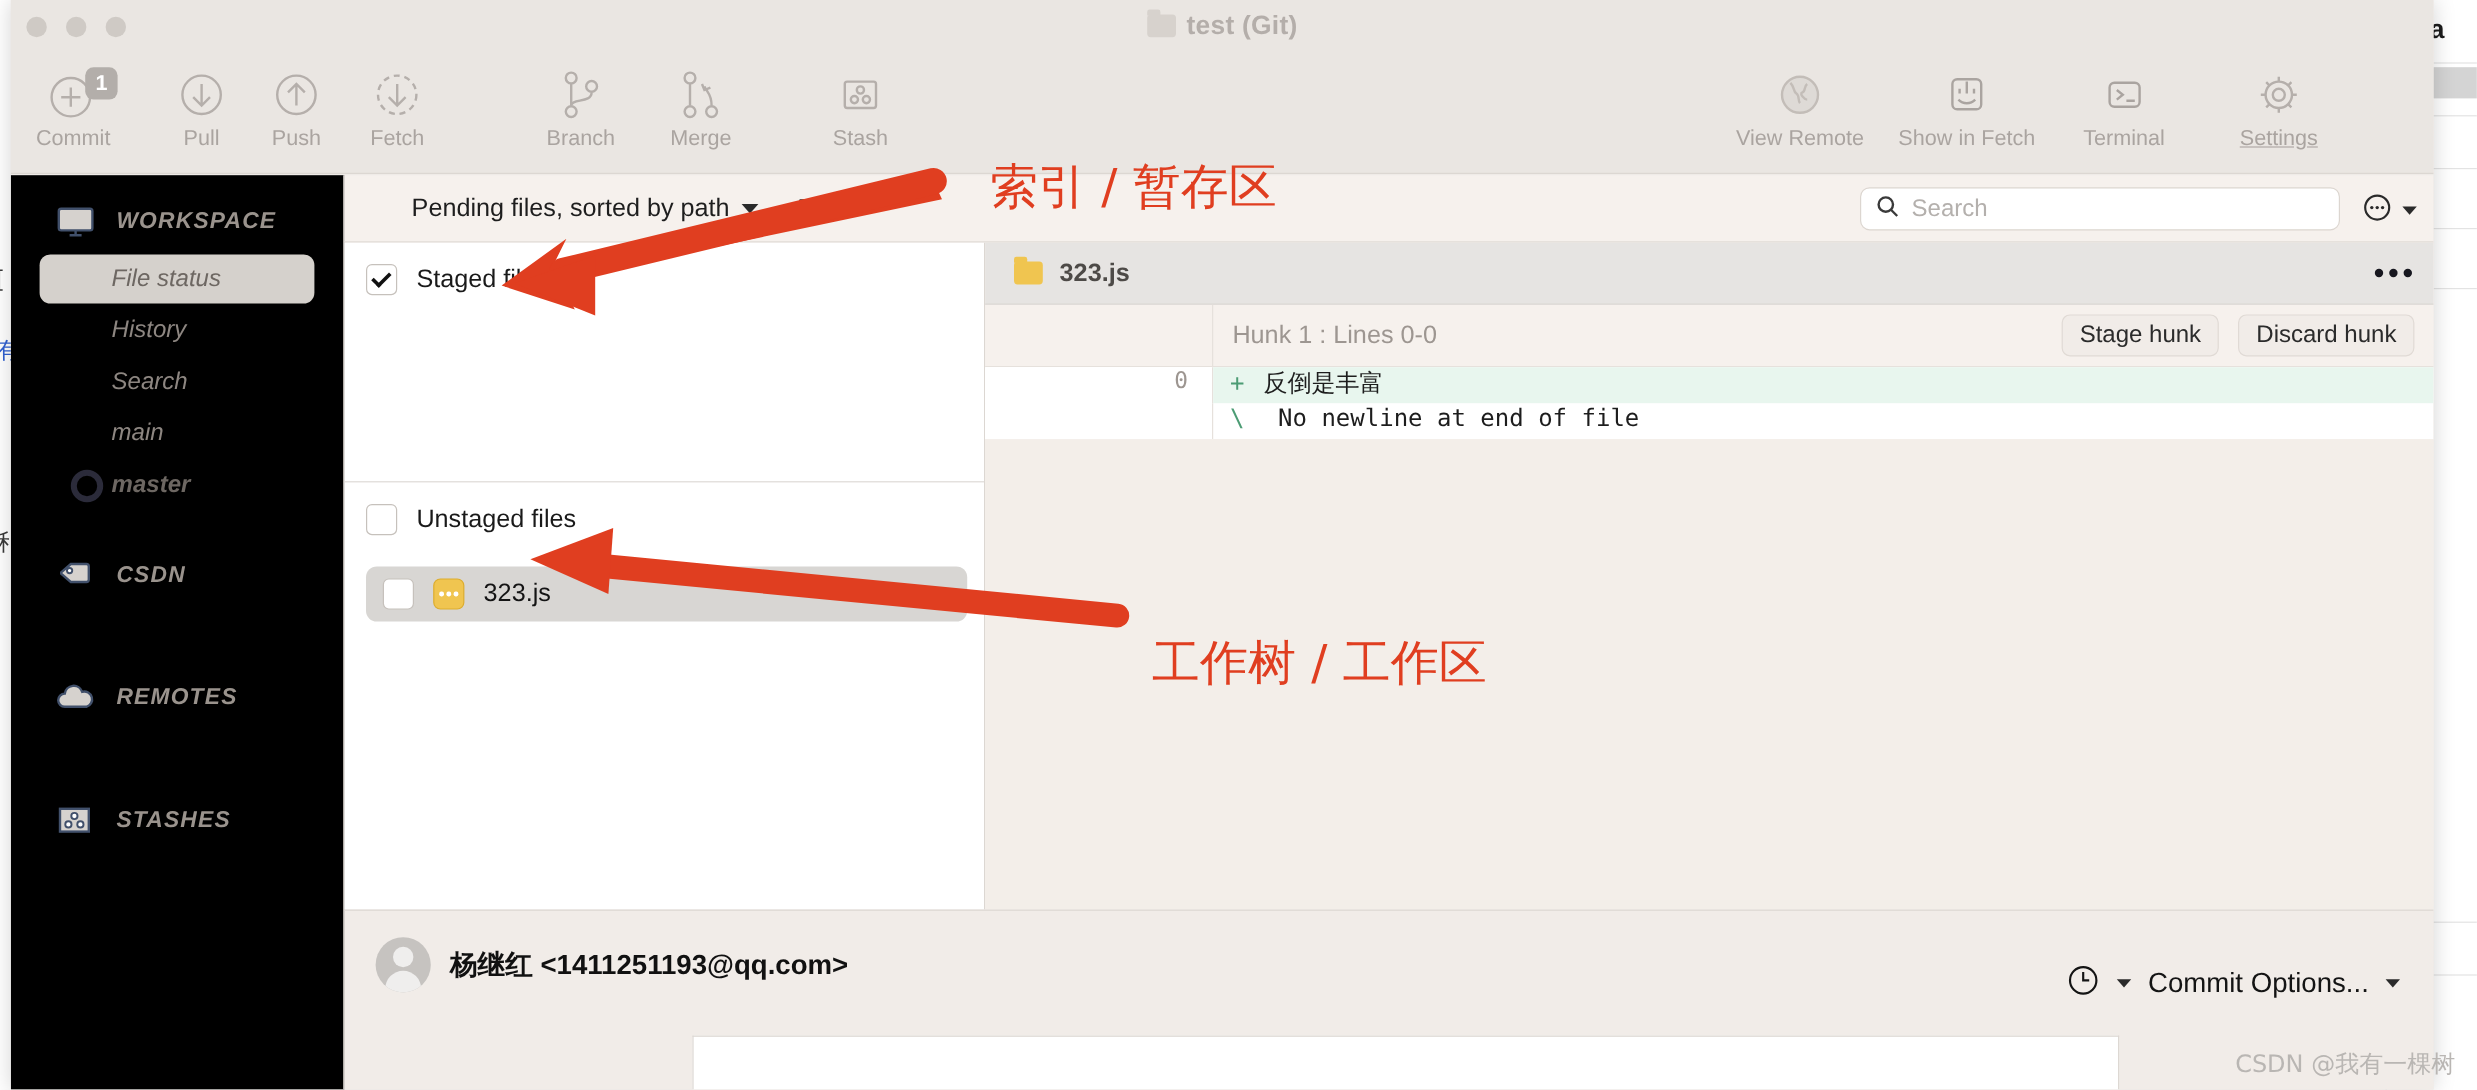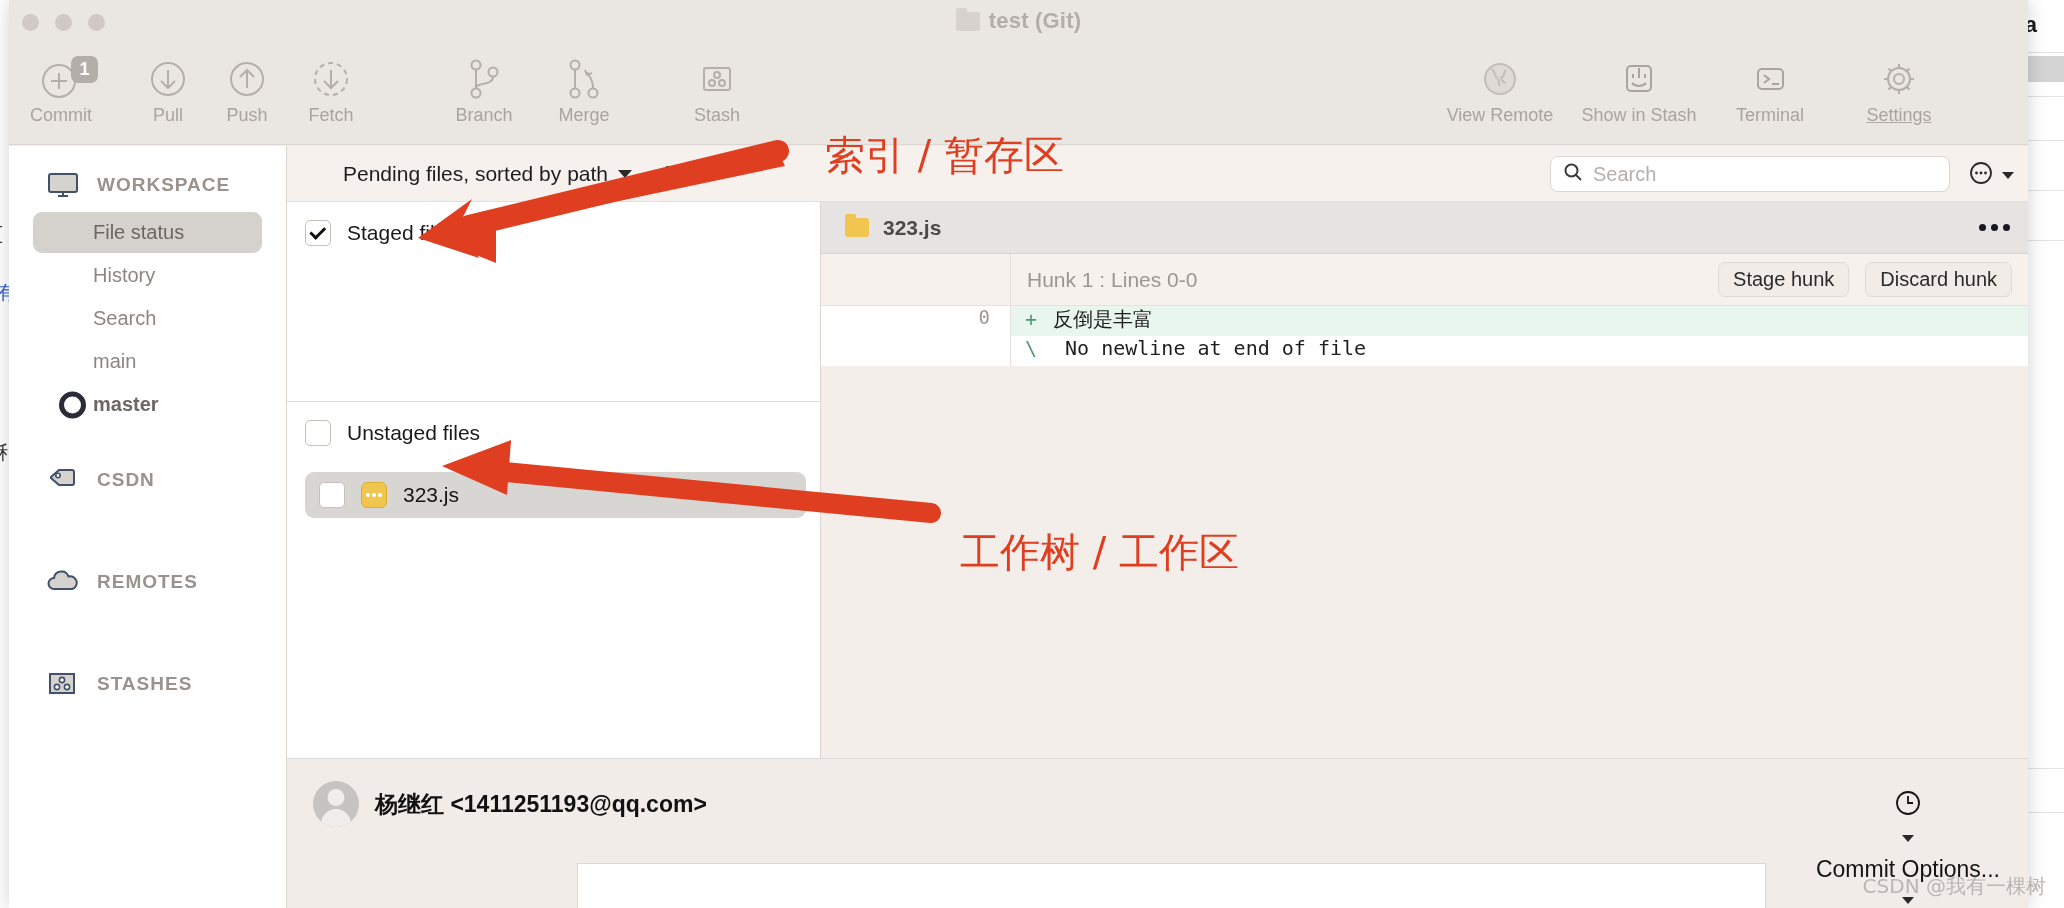--- a/index.html
+++ b/index.html
@@ -108,24 +108,25 @@
 
   
   #body {
     position: absolute; left: 0; right: 0; top: 146px; bottom: 0;
     display: flex;
   }
 
   
   #sidebar {
     width: 278px;
-    background: #ffffff;
+    background: #000000;
     border-right: 1px solid #dcd7d2;
     padding-top: 14px;
     flex: 0 0 278px;
+    font-style: italic;
   }
   .sb-group {
     display: flex; align-items: center; gap: 16px;
     padding: 10px 0 10px 36px;
     color: #9a938d; font-size: 19px; font-weight: 700; letter-spacing: 1px;
   }
   .sb-group .gico { width: 36px; height: 30px; display: flex; align-items: center; justify-content: center; }
   .sb-item {
     margin: 2px 24px 2px 24px;
     padding: 9px 0 9px 60px;
@@ -300,22 +301,22 @@
   .avatar::before {
     content: ""; position: absolute; left: 50%; top: 8px; transform: translateX(-50%);
     width: 17px; height: 17px; border-radius: 50%; background: #efeeed;
   }
   .avatar::after {
     content: ""; position: absolute; left: 50%; top: 28px; transform: translateX(-50%);
     width: 30px; height: 24px; border-radius: 15px 15px 0 0; background: #efeeed;
   }
   #author-text { font-size: 23px; font-weight: 700; color: #111; }
   #commit-right {
-    position: absolute; right: 28px; top: 30px;
-    display: flex; align-items: center; gap: 14px; flex-direction: column;
+    position: absolute; right: 28px; top: 44px;
+    display: flex; align-items: center; gap: 14px;
   }
   #commit-options { font-size: 23px; color: #141414; }
   #msgbox {
     position: absolute; left: 290px; right: 262px; top: 104px; bottom: 0;
     background: #fff; border: 1px solid #ddd8d3; border-bottom: none;
   }
 
   
   #overlay { position: absolute; inset: 0; pointer-events: none; }
   .anno-text {
@@ -466,21 +467,21 @@
     </div>
 
     <div class="tb-item" style="left:1557px;width:146px;">
       <div class="tb-ico">
         <svg width="42" height="42" viewBox="0 0 42 42">
           <rect x="9" y="8" width="24" height="25" rx="4" fill="none" stroke="#aaa4a0" stroke-width="2"></rect>
           <path d="M15 16v4M27 16v4" stroke="#aaa4a0" stroke-width="2"></path>
           <path d="M21 10v10M14 25c4 4 10 4 14 0" fill="none" stroke="#aaa4a0" stroke-width="2"></path>
         </svg>
       </div>
-      <div class="tb-lbl">Show in Stash</div>
+      <div class="tb-lbl">Show in Fetch</div>
     </div>
 
     <div class="tb-item" style="left:1708px;width:106px;">
       <div class="tb-ico">
         <svg width="42" height="42" viewBox="0 0 42 42">
           <rect x="9" y="11" width="25" height="20" rx="4" fill="none" stroke="#aaa4a0" stroke-width="2"></rect>
           <path d="M15 17l5 4-5 4M23 26h7" stroke="#aaa4a0" stroke-width="2" fill="none"></path>
         </svg>
       </div>
       <div class="tb-lbl">Terminal</div>

